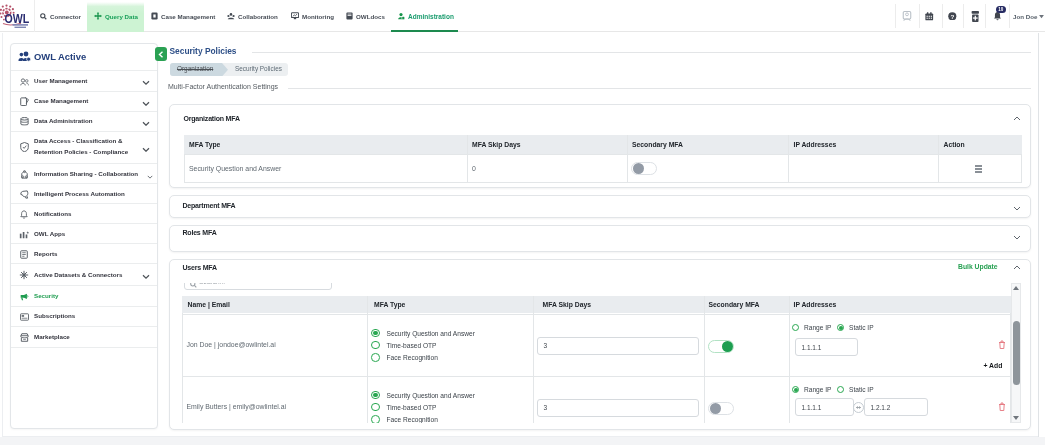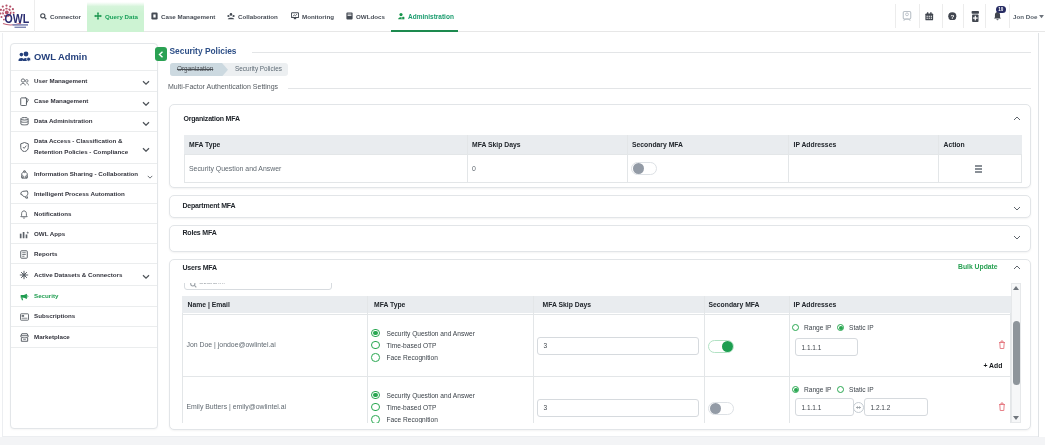--- a/index.html
+++ b/index.html
@@ -183,21 +183,21 @@
 
 <div id="side">
   <div class="srow" style="top:0;height:26px;border-top:none">
     <span class="ic"><svg width="13" height="11" viewBox="0 0 13 11">
           <circle cx="8" cy="3" r="2.4" fill="#24407c"></circle>
           <circle cx="3.4" cy="3.6" r="1.8" fill="#24407c"></circle>
           <path d="M4.5 10 C4.5 6 11.5 6 11.5 10 Z" fill="#24407c"></path>
           <path d="M0.5 9.5 C0.5 6.5 5 6.5 5.5 8.5 L4 10 L0.5 10 Z" fill="#24407c"></path>
           <circle cx="10.6" cy="8.2" r="2" fill="#24407c" stroke="#fff" stroke-width="0.7"></circle>
         </svg></span>
-    <span class="lbl" style="margin-left:23.5px;font-size:9.4px;color:#24407c">OWL Admin</span>
+    <span class="lbl" style="margin-left:23.5px;font-size:9.4px;color:#24407c">OWL Active</span>
   </div>
   <div class="srow" style="top:26px;height:20.5px">
     <span class="ic"><svg width="9" height="8" viewBox="0 0 12 10">
           <circle cx="4" cy="3" r="2.2" fill="none" stroke="#5b6168" stroke-width="1.2"></circle>
           <path d="M1 9.5 C1 6 7 6 7 9.5" fill="none" stroke="#5b6168" stroke-width="1.2"></path>
           <circle cx="9" cy="3.5" r="1.7" fill="none" stroke="#5b6168" stroke-width="1"></circle>
           <path d="M8.5 6.5 C10.5 6.5 11.3 7.8 11.3 9.5" fill="none" stroke="#5b6168" stroke-width="1"></path>
         </svg></span>
     <span class="lbl" style="margin-left:23.5px">User Management</span>
     <span class="schev"><svg width="8" height="5.5" viewBox="0 0 8 5">

